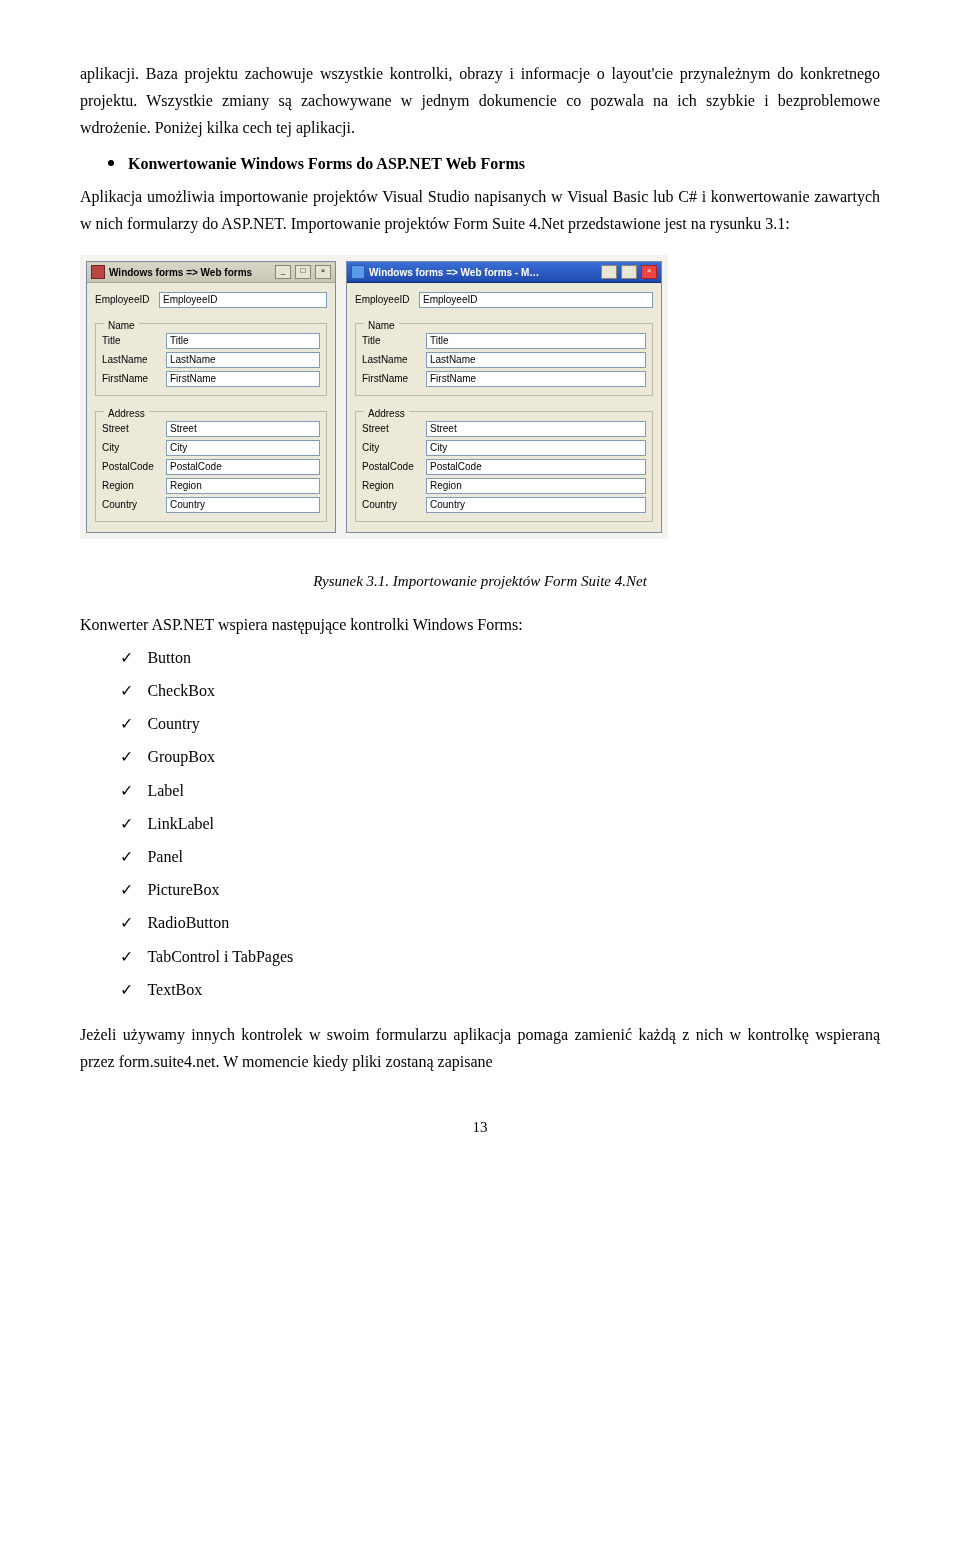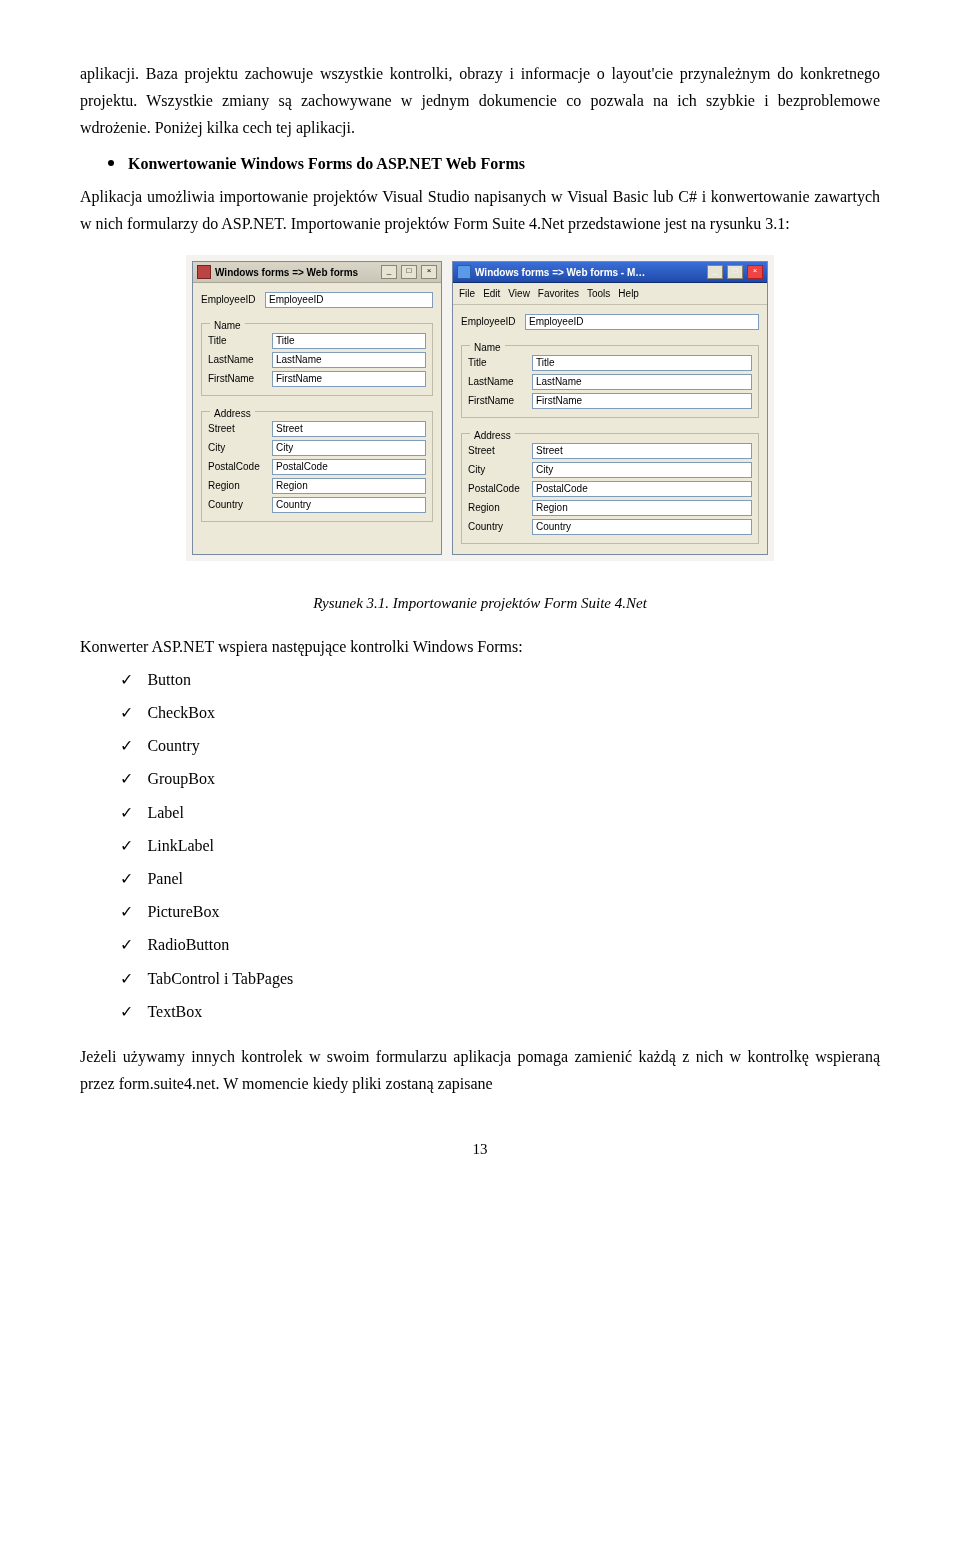--- a/index.html
+++ b/index.html
@@ -30,21 +30,21 @@
     margin-top: 10px;
     margin-right: 14px;
     flex: 0 0 auto;
   }
   .bullet-text {
     font-weight: bold;
   }
   .figure-wrap {
     margin: 18px auto 10px auto;
     display: flex;
-    justify-content: center;
+    justify-content: flex-start;
   }
   .figure {
     background: #f4f3f0;
     padding: 6px;
     display: flex;
     gap: 10px;
     font-family: Tahoma, Arial, sans-serif;
     font-size: 10px;
     color: #000;
   }
@@ -181,28 +181,20 @@
     </div>
 
     <div class="win right">
       <div class="titlebar blue">
         <span class="tb-icon"></span>
         <span class="tb-title">Windows forms =&gt; Web forms - M…</span>
         <span class="tb-btn">_</span>
         <span class="tb-btn">□</span>
         <span class="tb-btn close">×</span>
       </div>
-      <div class="menubar">
-        <span>File</span>
-        <span>Edit</span>
-        <span>View</span>
-        <span>Favorites</span>
-        <span>Tools</span>
-        <span>Help</span>
-      </div>
       <div class="win-body">
         <div class="form-row">
           <span class="lbl">EmployeeID</span>
           <span class="inp">EmployeeID</span>
         </div>
         <div class="group">
           <span class="group-title">Name</span>
           <div class="form-row">
               <span class="lbl">Title</span>
               <span class="inp">Title</span>

